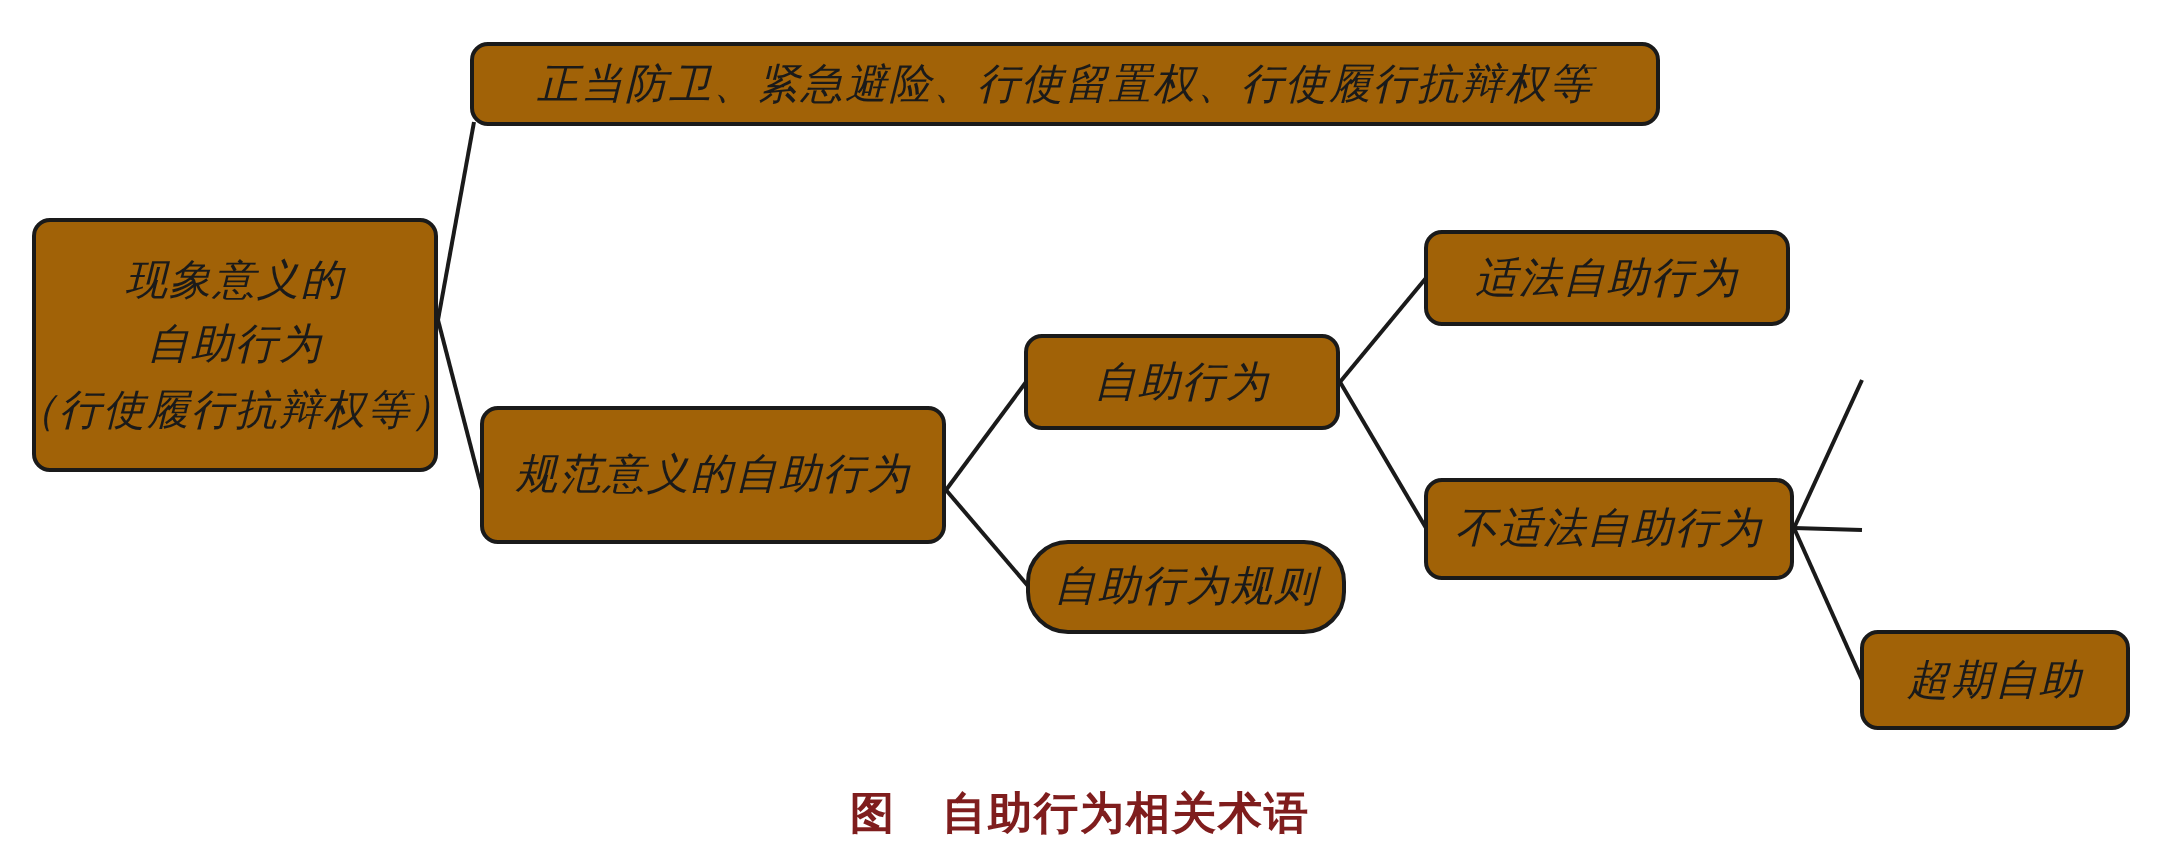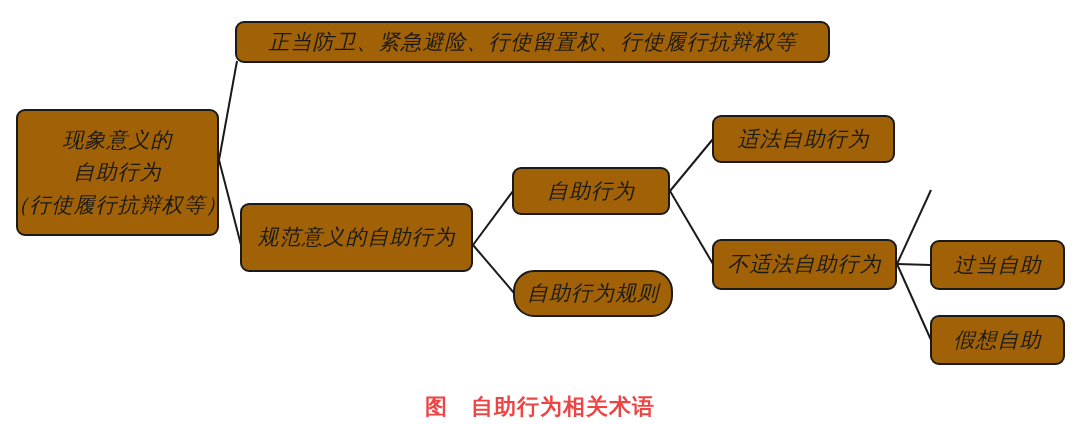--- a/index.html
+++ b/index.html
@@ -53,21 +53,21 @@
   .caption {
     position: absolute;
     left: 0;
     top: 392px;
     width: 1080px;
     text-align: center;
     font-family: "Liberation Sans", "DejaVu Sans", sans-serif;
     font-weight: bold;
     font-size: 22px;
     letter-spacing: 1px;
-    color: #ef4444;
+    color: #7f1d1d;
   }
 </style>
 </head>
 <body>
 
 <div class="canvas">
 
   <svg class="connectors" viewBox="0 0 1080 424" xmlns="http://www.w3.org/2000/svg">
     <g stroke="#1a1a1a" stroke-width="2" fill="none">
       <line x1="219" y1="160" x2="237" y2="61"></line>
@@ -106,23 +106,20 @@
 
   <div class="node node-lawful">
     <span class="line">适法自助行为</span>
   </div>
 
   <div class="node node-unlawful">
     <span class="line">不适法自助行为</span>
   </div>
 
 
-  <div class="node node-excessive">
-    <span class="line">过当自助</span>
-  </div>
 
   <div class="node node-overdue">
-    <span class="line">假想自助</span>
+    <span class="line">超期自助</span>
   </div>
 
   <div class="caption">图　自助行为相关术语</div>
 
 </div>
 
 </body></html>

